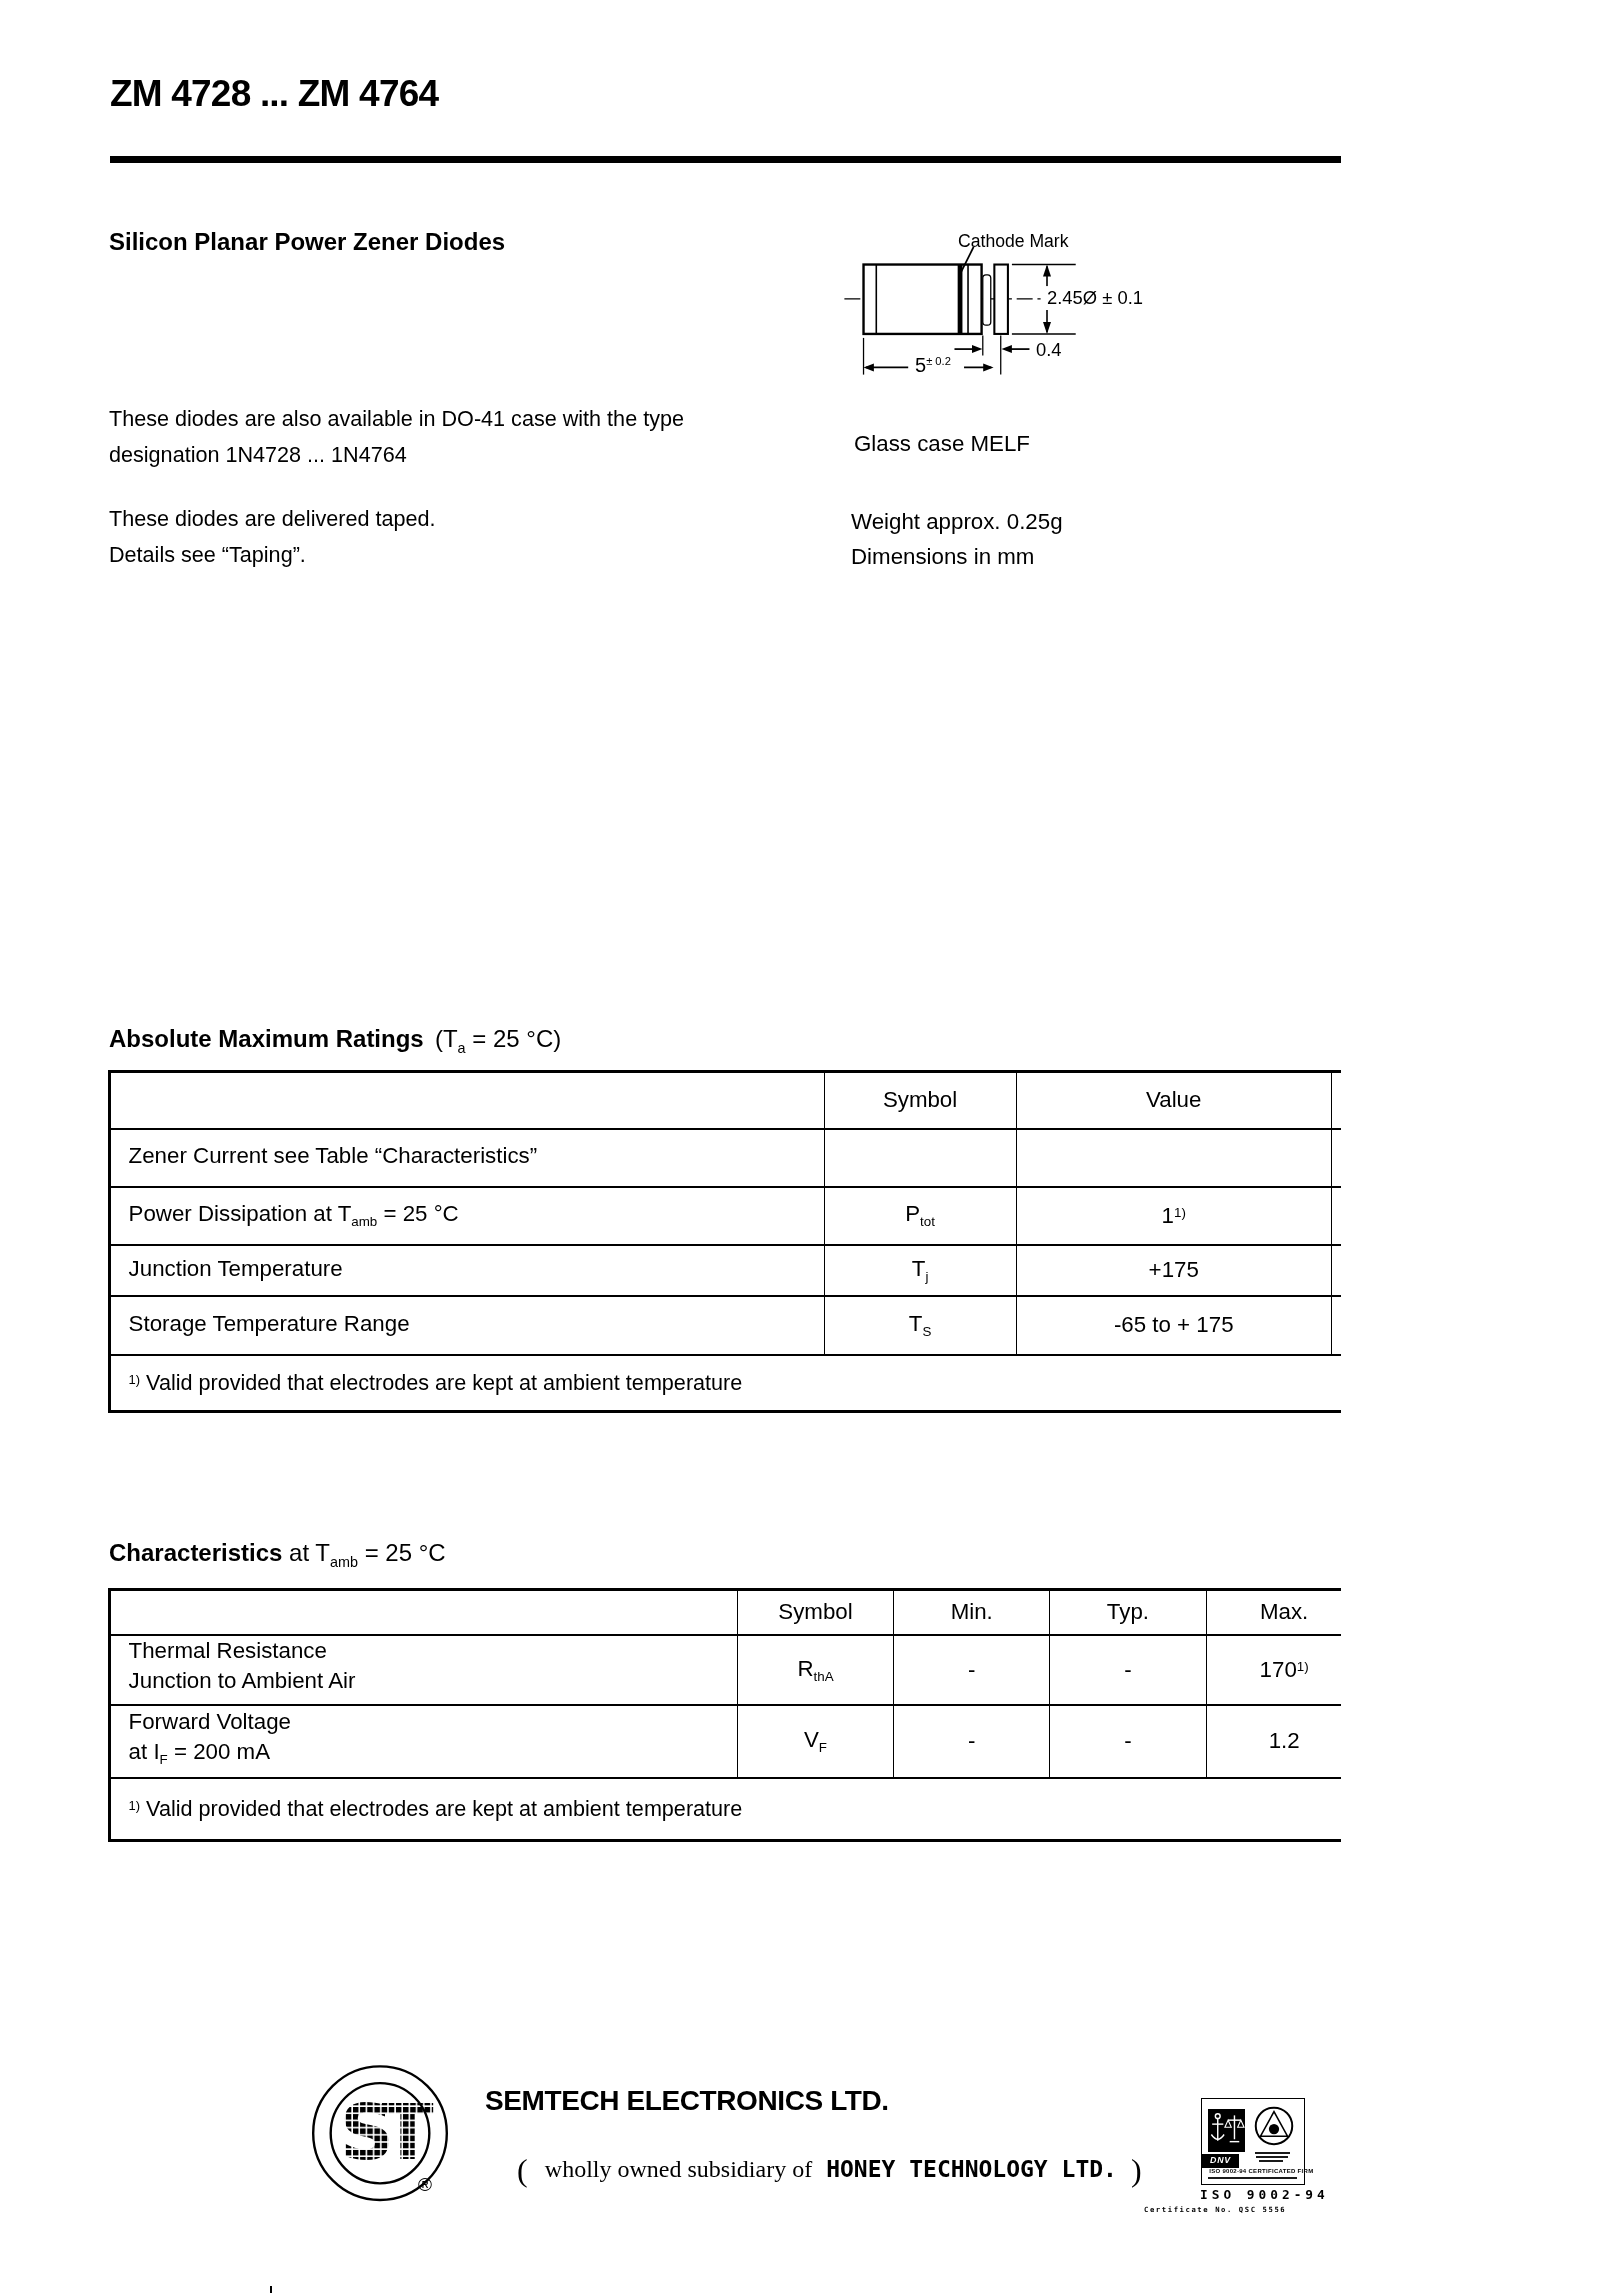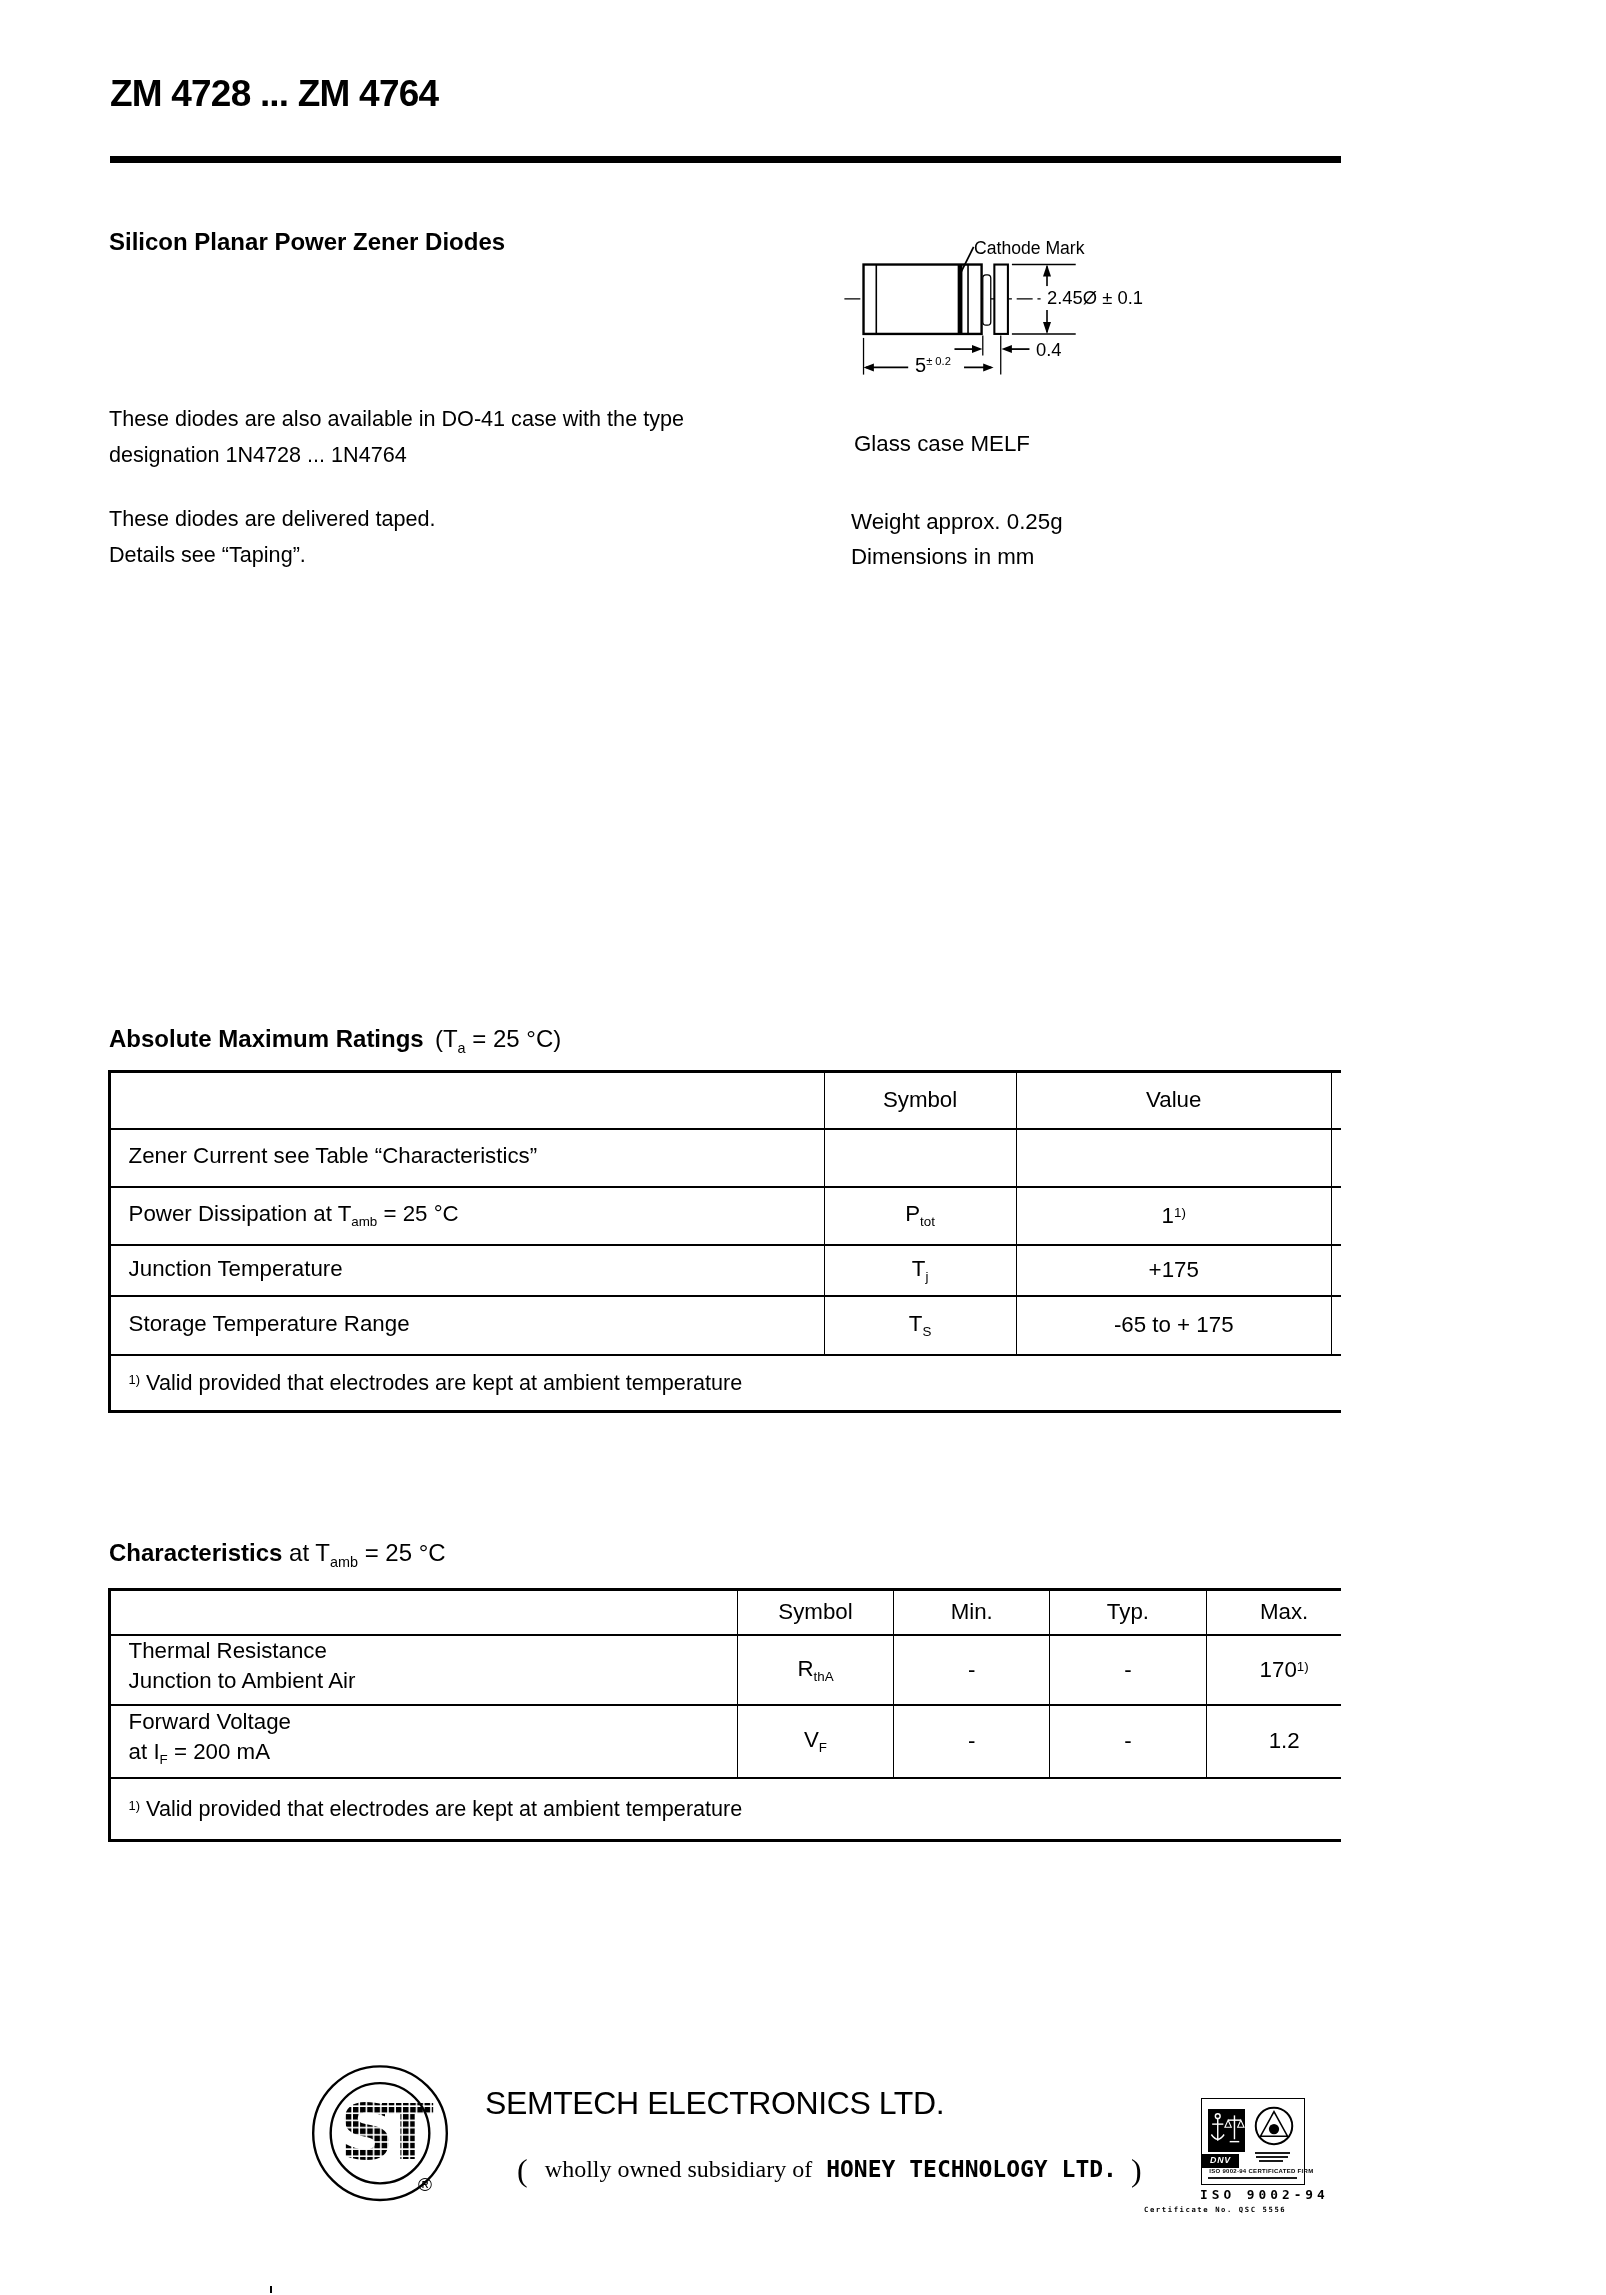--- a/index.html
+++ b/index.html
@@ -15,21 +15,21 @@
   .sb{font-size:0.60em;vertical-align:-0.40em;}
   .sp{font-size:0.60em;vertical-align:0.45em;}
   table.dt{border-collapse:collapse;table-layout:fixed;background:#fff;}
   table.dt{border:3.2px solid #000;}
   table.dt td{border:1.6px solid #000;border-top-width:2.4px;border-bottom-width:2.4px;
               font-size:22.3px;padding:0;overflow:hidden;}
   table.dt td.desc{padding-left:17.6px;text-align:left;}
   table.dt td.ctr{text-align:center;}
   table.dt td.fnote{border-left:none;border-right:none;padding-left:17.6px;font-size:21.6px;margin-top:38px;}
   .two-line div{line-height:30px;}
-  .company{font-size:32px;font-weight:normal;letter-spacing:-0.4px;white-space:nowrap;}
+  .company{font-size:28px;font-weight:bold;letter-spacing:-0.4px;white-space:nowrap;}
   .subsid{font-family:"Liberation Serif",serif;font-size:24px;white-space:nowrap;}
   .subsid .paren{font-size:32px;vertical-align:-4px;}
   .dotmatrix{font-family:"DejaVu Sans Mono",monospace;font-weight:bold;font-size:23px;letter-spacing:0px;}
   .certbox{border:1.6px solid #000;background:#fff;}
   .dnvbar{background:#000;color:#fff;font-size:8.8px;font-weight:bold;font-style:italic;
           text-align:center;line-height:13.6px;letter-spacing:0.8px;}
   .microtext{font-size:6px;letter-spacing:0.3px;white-space:nowrap;font-weight:bold;}
   .microbar{background:#1a1a1a;}
   .isoline{font-size:12.8px;font-weight:bold;letter-spacing:4px;white-space:nowrap;font-family:"DejaVu Sans Mono",monospace;}
   .certline{font-size:7.2px;font-weight:bold;letter-spacing:1.6px;white-space:nowrap;font-family:"DejaVu Sans Mono",monospace;}
@@ -83,21 +83,21 @@
       <polygon points="205,164 218,159 218,169" fill="#000"></polygon>
 
       <line x1="32" y1="150" x2="32" y2="196" stroke="#000" stroke-width="1.6"></line>
       <line x1="35" y1="187" x2="192" y2="187" stroke="#000" stroke-width="2.2"></line>
       <polygon points="32,187 45,182 45,192" fill="#000"></polygon>
       <polygon points="195,187 182,182 182,192" fill="#000"></polygon>
 
       <rect x="255" y="85" width="150" height="30" fill="#fff"></rect>
       <rect x="88" y="170" width="70" height="24" fill="#fff"></rect>
     </svg>
-    <div class="abs" style="left:120px;top:20px;font-size:17.6px;white-space:nowrap;margin-left:16px;">Cathode Mark</div>
+    <div class="abs" style="left:120px;top:13px;font-size:17.6px;white-space:nowrap;">Cathode Mark</div>
     <div class="abs" style="left:209px;top:69px;font-size:18.4px;white-space:nowrap;">2.45Ø ± 0.1</div>
     <div class="abs" style="left:198px;top:121px;font-size:18.4px;">0.4</div>
     <div class="abs" style="left:77px;top:136px;font-size:20px;">
       <span>5</span><span style="font-size:11.2px;vertical-align:7.2px;">± 0.2</span>
     </div>
   </div>
 
   <div class="abs rc-text" style="left:854px;top:431px;">Glass case MELF</div>
   <div class="abs rc-text" style="left:851px;top:509px;">Weight approx. 0.25g</div>
   <div class="abs rc-text" style="left:851px;top:544px;">Dimensions in mm</div>

